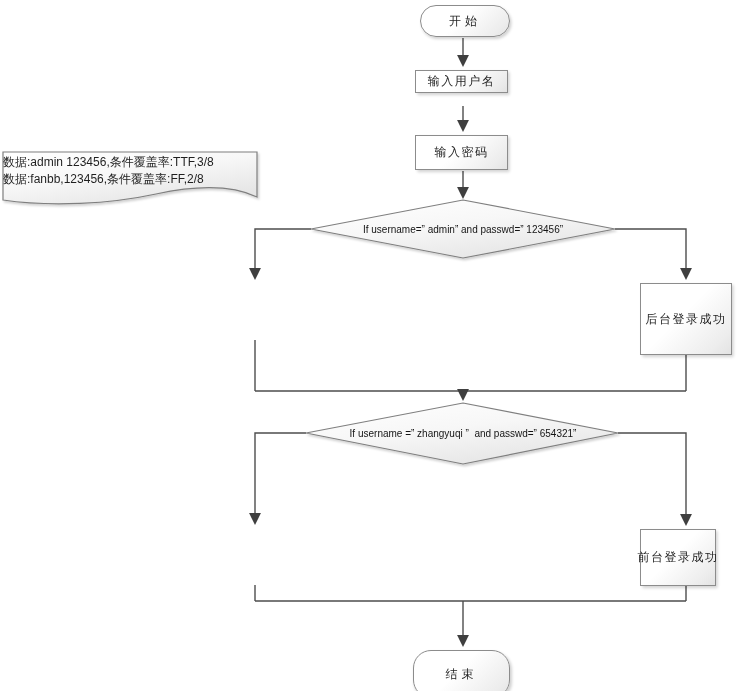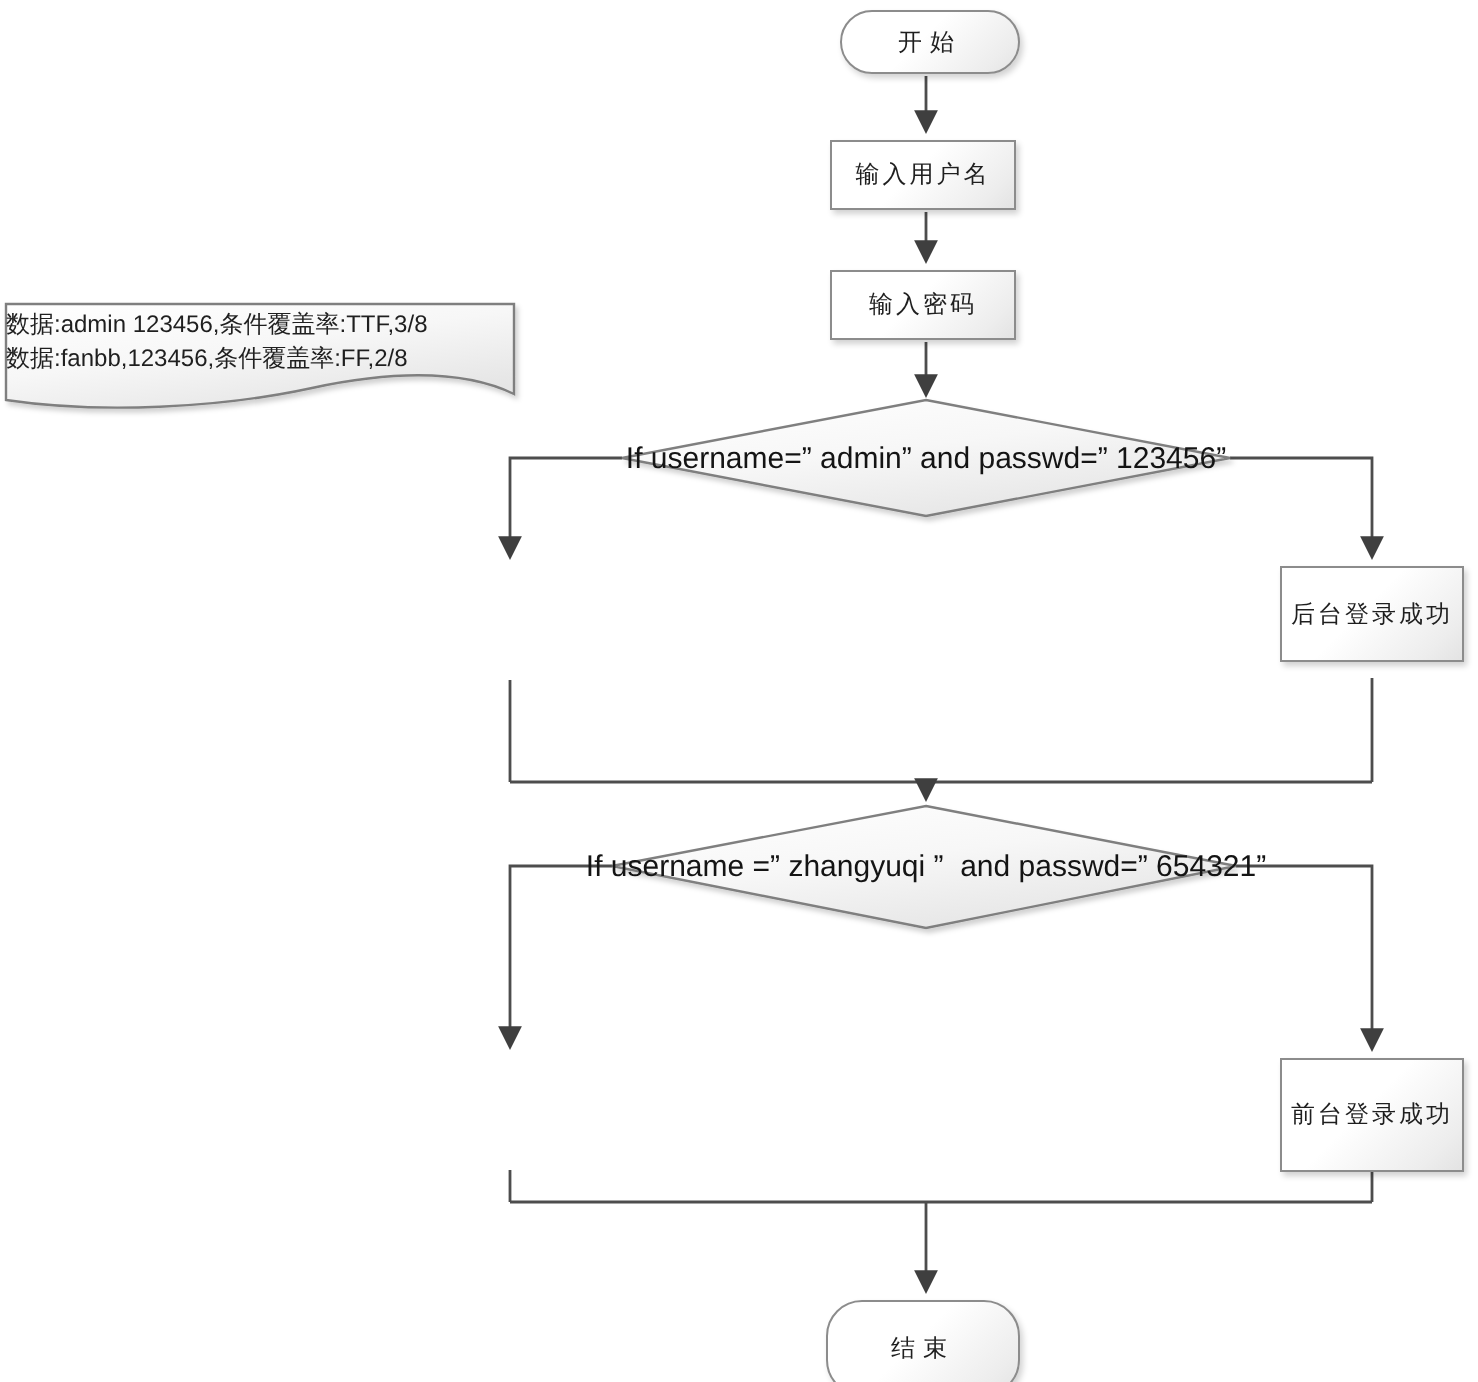--- a/index.html
+++ b/index.html
@@ -11,34 +11,34 @@
   .node{
     position:absolute;display:flex;align-items:center;justify-content:center;
     background:linear-gradient(135deg,#ffffff 0%,#ffffff 45%,#ededed 85%,#e3e3e3 100%);
     border:1px solid #8c8c8c;box-sizing:border-box;
     box-shadow:1.5px 2px 3px rgba(0,0,0,0.18);
     font-size:12px;letter-spacing:1.5px;white-space:nowrap;
   }
   .terminator{border-radius:17px;letter-spacing:4px;}
   .decision-label{
     position:absolute;display:flex;align-items:center;justify-content:center;
-    font-size:15px;letter-spacing:0;white-space:pre;color:#141414;
+    font-size:10px;letter-spacing:0;white-space:pre;color:#141414;
   }
   .doc-label{
     position:absolute;left:3px;top:154px;width:254px;
     font-size:12px;line-height:17px;letter-spacing:0;
   }
   
   .n-start{left:420px;top:5px;width:90px;height:32px;}
-  .n-inuser{left:415px;top:70px;width:93px;height:35px;}
+  .n-inuser{left:415px;top:70px;width:93px;height:23px;}
   .n-inpass{left:415px;top:135px;width:93px;height:35px;}
   .n-bfail{left:208px;top:283px;width:94px;height:57px;}
-  .n-bok{left:640px;top:283px;width:92px;height:48px;}
+  .n-bok{left:640px;top:283px;width:92px;height:72px;}
   .n-ffail{left:208px;top:528px;width:94px;height:57px;}
-  .n-fok{left:640px;top:529px;width:92px;height:57px;}
+  .n-fok{left:640px;top:529px;width:76px;height:57px;}
   .n-end{left:413px;top:650px;width:97px;height:48px;border-radius:18px;}
   .d1{left:311px;top:203px;width:304px;height:52px;}
   .d2{left:306px;top:407px;width:314px;height:52px;text-align:center;}
 </style>
 </head>
 <body>
 
 <div class="canvas">
 
   <svg class="layer" viewBox="0 0 739 691" xmlns="http://www.w3.org/2000/svg">

